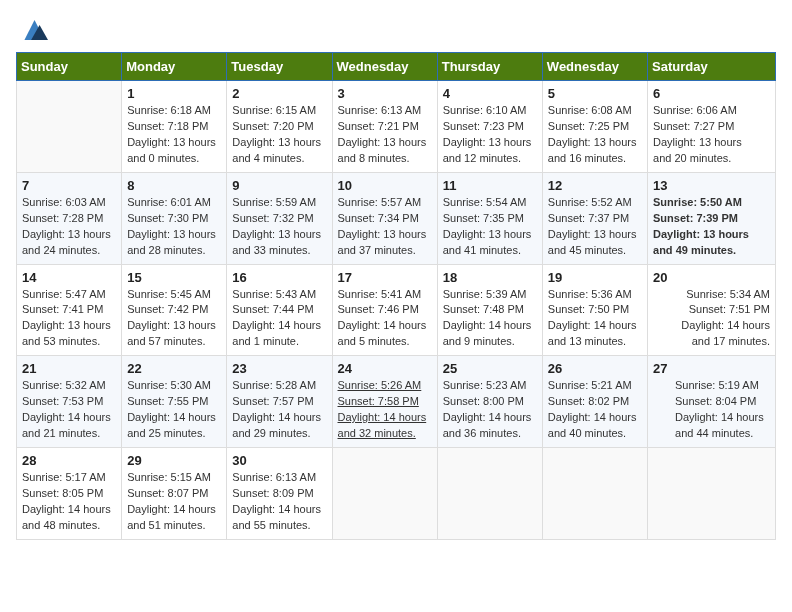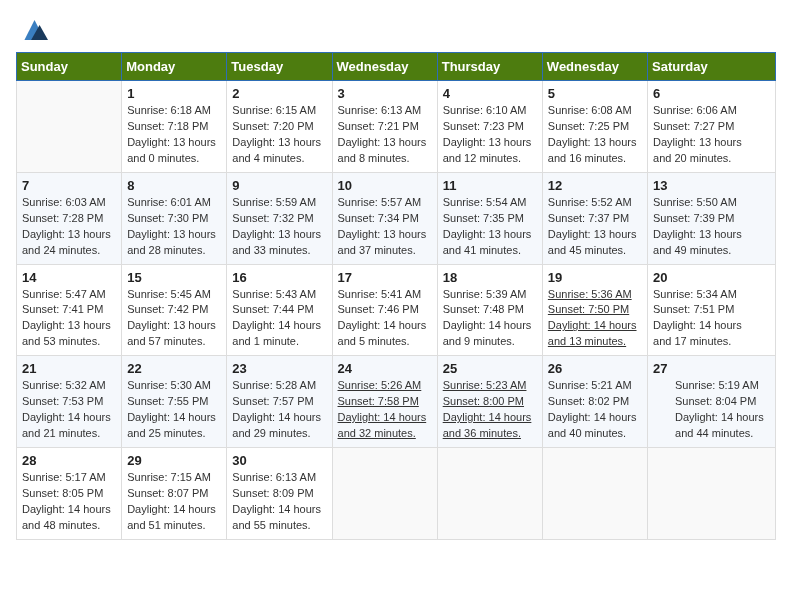--- a/index.html
+++ b/index.html
@@ -196,21 +196,21 @@
         </td>
         <td>
           <div class="day-num">12</div>
           <div class="day-info" style="white-space: pre-line;">Sunrise: 5:52 AM
 Sunset: 7:37 PM
 Daylight: 13 hours
 and 45 minutes.</div>
         </td>
         <td>
           <div class="day-num">13</div>
-          <div class="day-info" style="white-space: pre-line;">Sunrise: 5:50 AM
+          <div class="day-info" style="white-space: pre-line; font-weight: bold;">Sunrise: 5:50 AM
 Sunset: 7:39 PM
 Daylight: 13 hours
 and 49 minutes.</div>
         </td>
       </tr>
       <tr>
         <td>
           <div class="day-num">14</div>
           <div class="day-info" style="white-space: pre-line;">Sunrise: 5:47 AM
 Sunset: 7:41 PM
@@ -240,28 +240,28 @@
         </td>
         <td>
           <div class="day-num">18</div>
           <div class="day-info" style="white-space: pre-line;">Sunrise: 5:39 AM
 Sunset: 7:48 PM
 Daylight: 14 hours
 and 9 minutes.</div>
         </td>
         <td>
           <div class="day-num">19</div>
-          <div class="day-info" style="white-space: pre-line; text-decoration: underline;">Sunrise: 5:36 AM
+          <div class="day-info" style="white-space: pre-line;">Sunrise: 5:36 AM
 Sunset: 7:50 PM
 Daylight: 14 hours
 and 13 minutes.</div>
         </td>
         <td>
           <div class="day-num">20</div>
-          <div class="day-info" style="white-space: pre-line;">Sunrise: 5:34 AM
+          <div class="day-info" style="white-space: pre-line; text-align: right;">Sunrise: 5:34 AM
 Sunset: 7:51 PM
 Daylight: 14 hours
 and 17 minutes.</div>
         </td>
       </tr>
       <tr>
         <td>
           <div class="day-num">21</div>
           <div class="day-info" style="white-space: pre-line;">Sunrise: 5:32 AM
 Sunset: 7:53 PM
@@ -284,21 +284,21 @@
         </td>
         <td>
           <div class="day-num">24</div>
           <div class="day-info" style="white-space: pre-line; text-decoration: underline;">Sunrise: 5:26 AM
 Sunset: 7:58 PM
 Daylight: 14 hours
 and 32 minutes.</div>
         </td>
         <td>
           <div class="day-num">25</div>
-          <div class="day-info" style="white-space: pre-line; text-decoration: underline;">Sunrise: 5:23 AM
+          <div class="day-info" style="white-space: pre-line;">Sunrise: 5:23 AM
 Sunset: 8:00 PM
 Daylight: 14 hours
 and 36 minutes.</div>
         </td>
         <td>
           <div class="day-num">26</div>
           <div class="day-info" style="white-space: pre-line;">Sunrise: 5:21 AM
 Sunset: 8:02 PM
 Daylight: 14 hours
 and 40 minutes.</div>
@@ -314,21 +314,21 @@
       <tr>
         <td>
           <div class="day-num">28</div>
           <div class="day-info" style="white-space: pre-line;">Sunrise: 5:17 AM
 Sunset: 8:05 PM
 Daylight: 14 hours
 and 48 minutes.</div>
         </td>
         <td>
           <div class="day-num">29</div>
-          <div class="day-info" style="white-space: pre-line;">Sunrise: 7:15 AM
+          <div class="day-info" style="white-space: pre-line;">Sunrise: 5:15 AM
 Sunset: 8:07 PM
 Daylight: 14 hours
 and 51 minutes.</div>
         </td>
         <td>
           <div class="day-num">30</div>
           <div class="day-info" style="white-space: pre-line;">Sunrise: 6:13 AM
 Sunset: 8:09 PM
 Daylight: 14 hours
 and 55 minutes.</div>

